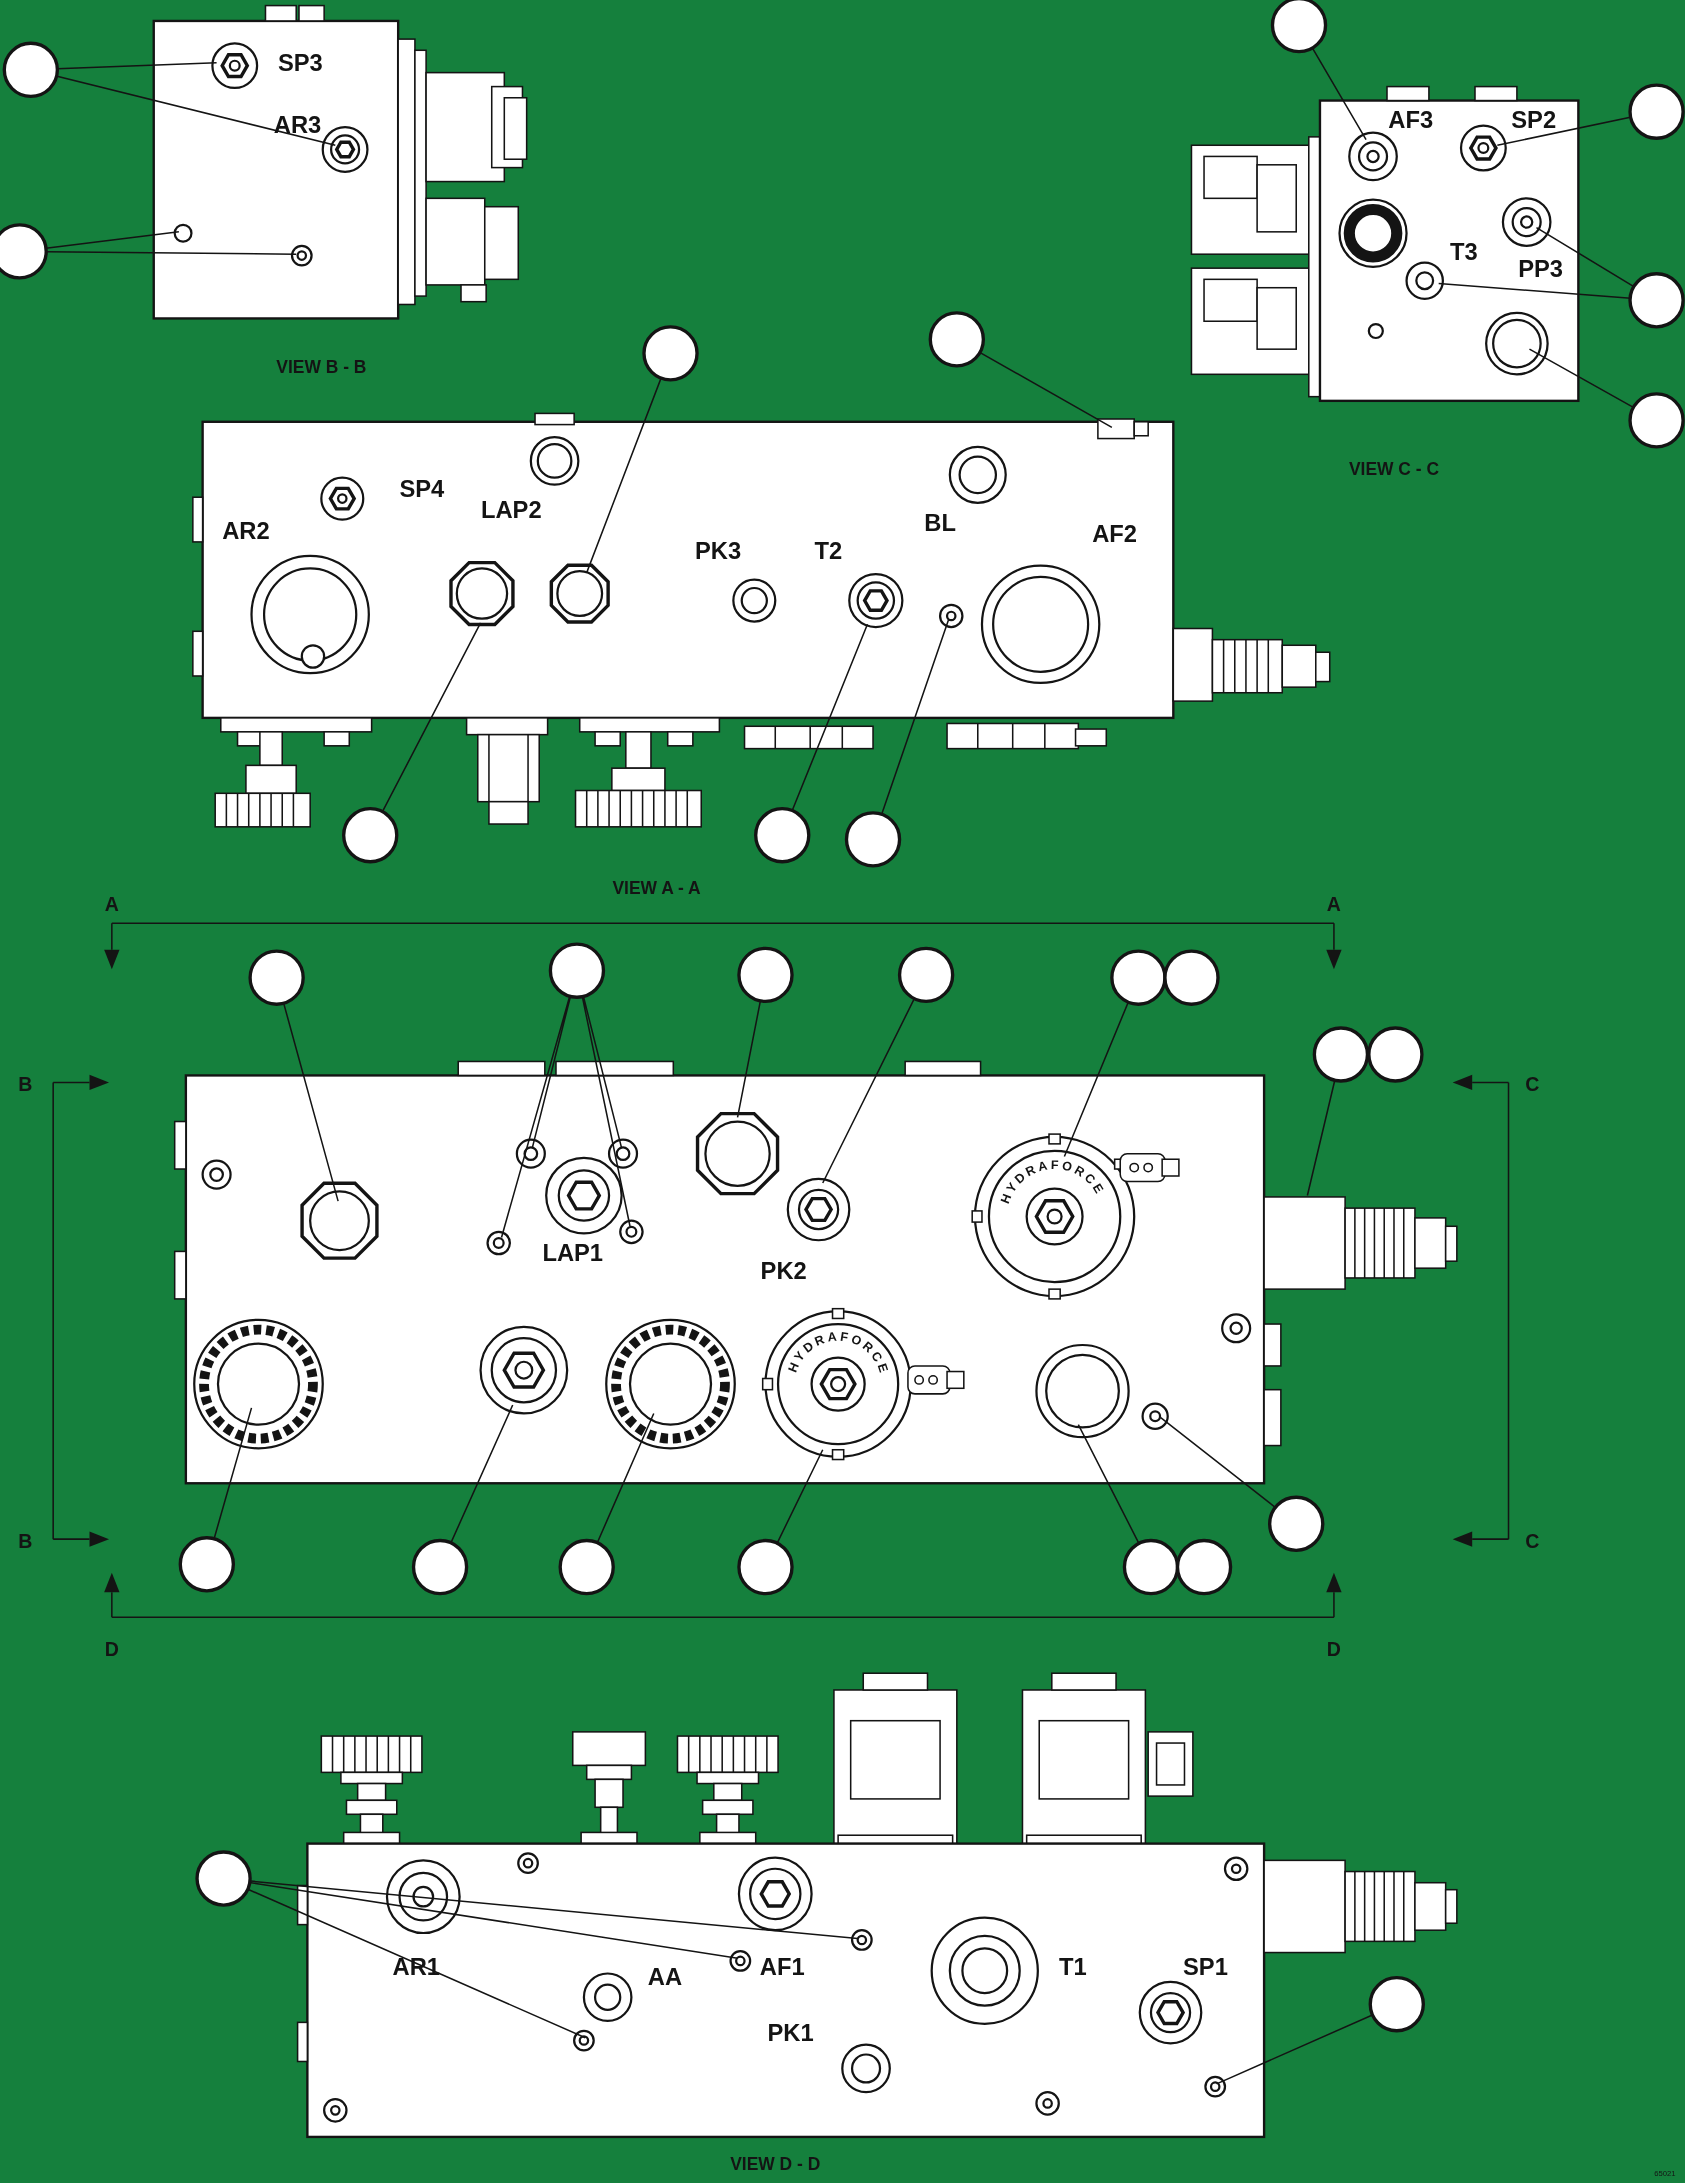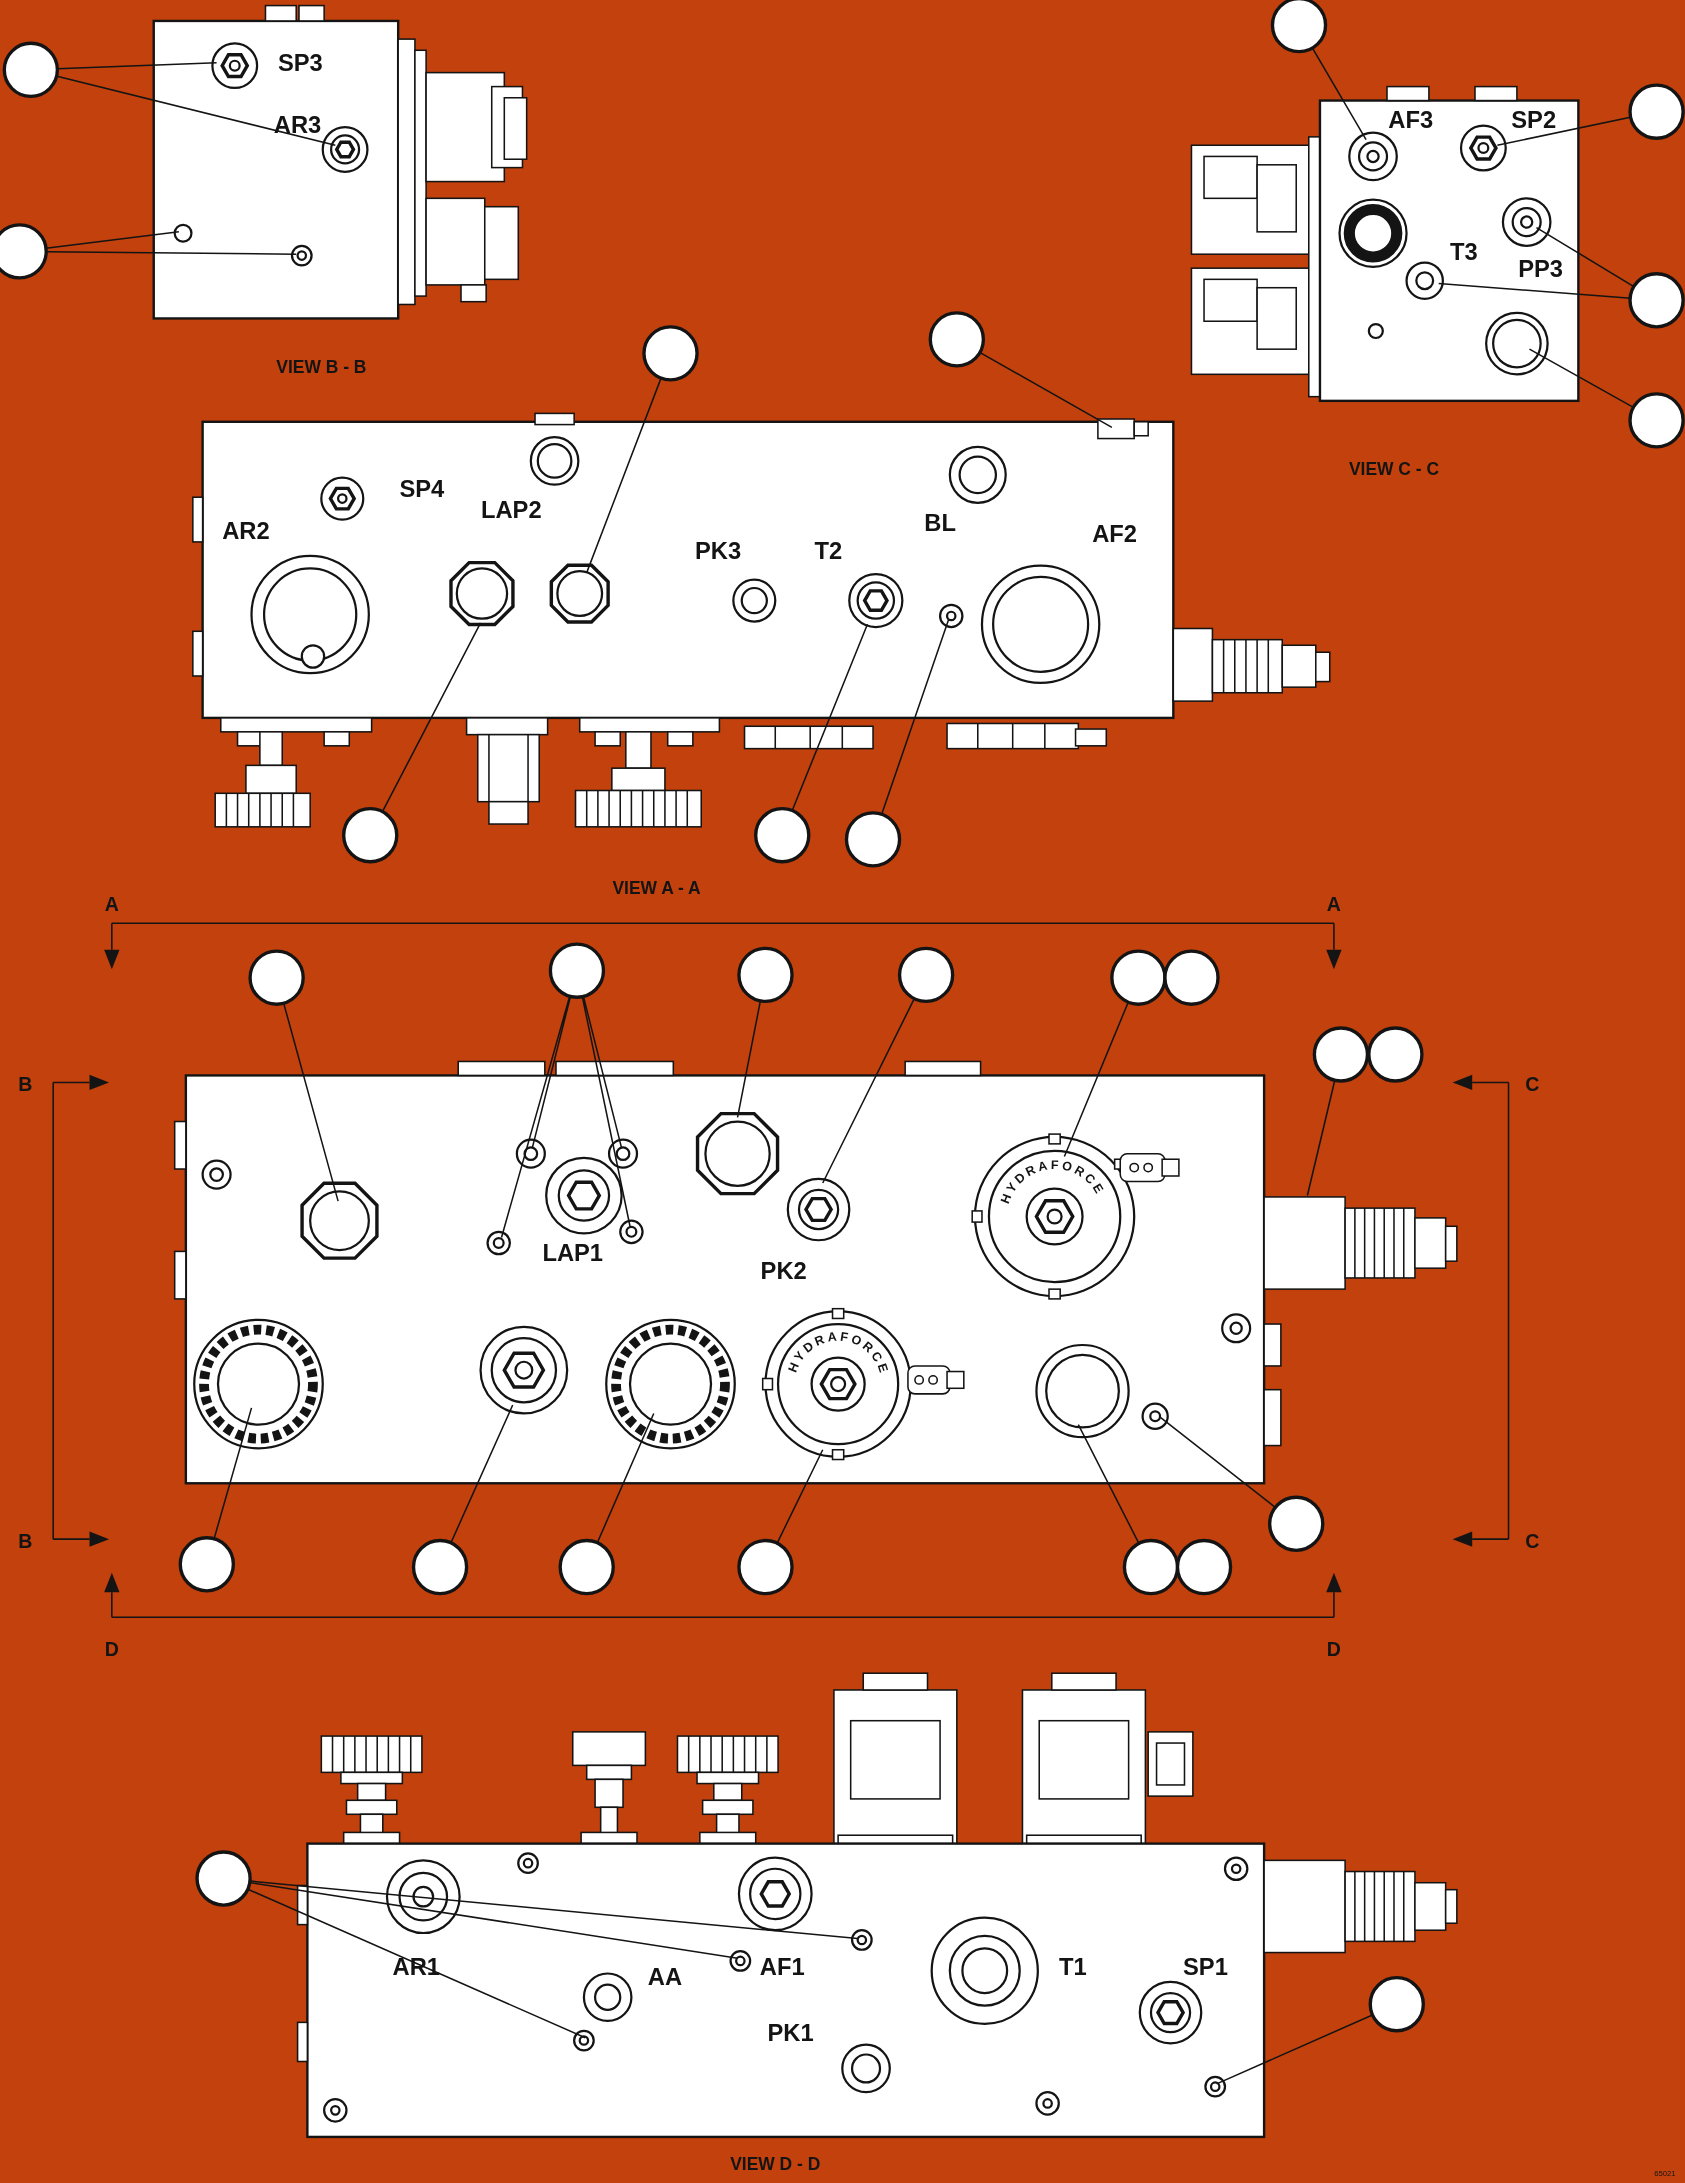--- a/index.html
+++ b/index.html
@@ -1,16 +1,16 @@
 <!DOCTYPE html>
 <html style="font-size:9.3px"><head>
 <meta charset="utf-8">
 <style>
   html,body{margin:0;padding:0;background:#ffffff;}
-  .page{position:relative;width:1686px;height:2183px;background:#c2410c;font-family:"Liberation Sans",sans-serif;}
+  .page{position:relative;width:1686px;height:2183px;background:#15803d;font-family:"Liberation Sans",sans-serif;}
   svg{display:block;}
   .blk{stroke:#141414;stroke-width:1.7;fill:#ffffff;}
   .thin{stroke:#141414;stroke-width:1.1;fill:#ffffff;}
   .port{stroke:#141414;stroke-width:1.6;fill:#ffffff;}
   .ln{stroke:#141414;stroke-width:1.1;fill:none;}
   .lead{stroke:#141414;stroke-width:1.1;fill:none;}
   .balloon{stroke:#141414;stroke-width:2.4;fill:#ffffff;}
   .ring{stroke:#141414;stroke-width:7;fill:none;stroke-dasharray:5.5 3.5;}
   .thickring{stroke:#141414;stroke-width:8;fill:#ffffff;}
   .hexuse{stroke:#141414;stroke-width:3.4;fill:none;}

